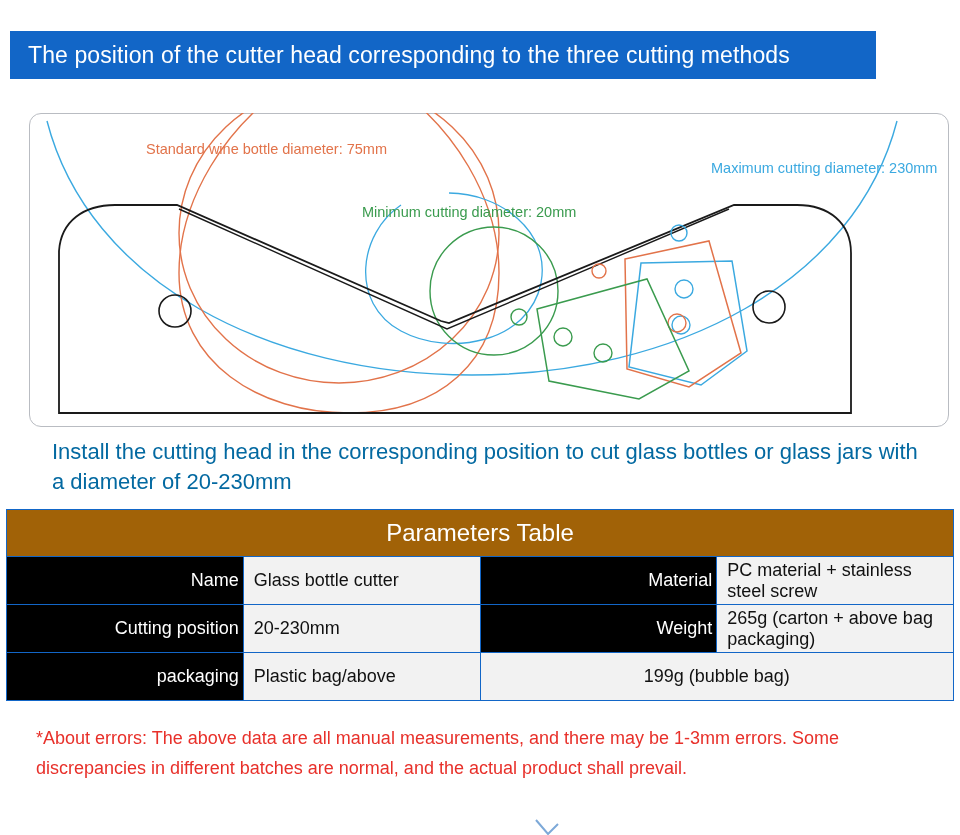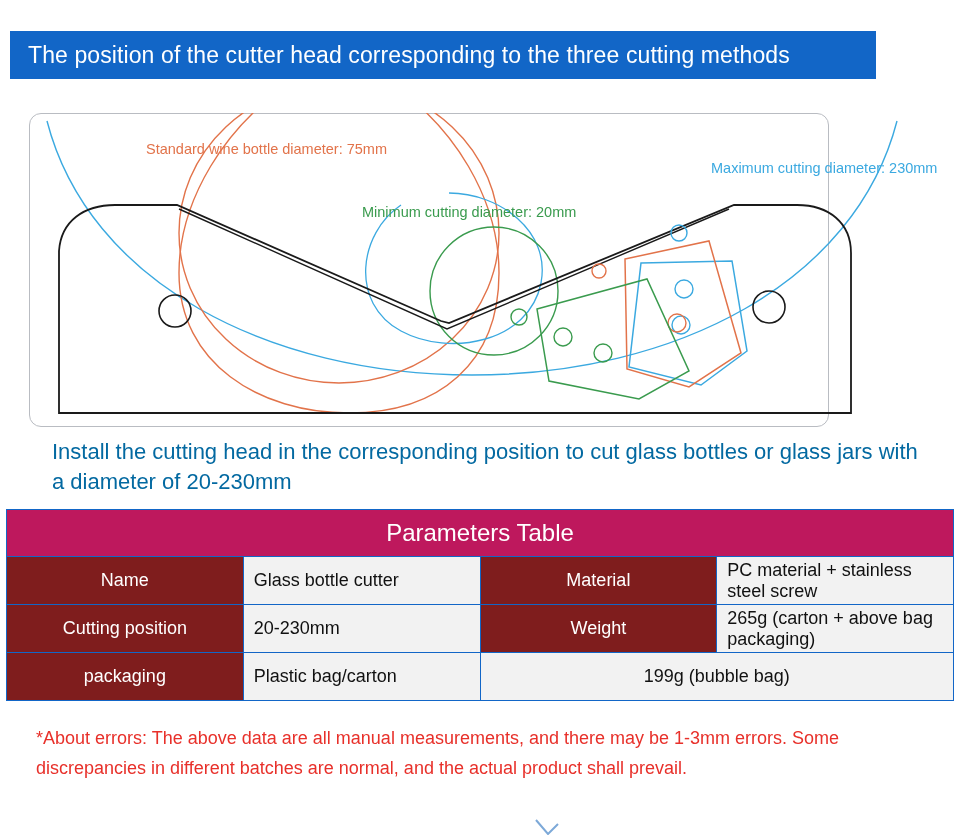--- a/index.html
+++ b/index.html
@@ -33,22 +33,23 @@
     padding-left: 18px;
     letter-spacing: 0.1px;
     white-space: nowrap;
   }
 
   
   .diagram-panel {
     position: absolute;
     left: 29px;
     top: 113px;
-    width: 800px;
+    width: 900px;
     height: 314px;
+    padding-left: 20px;
   }
   .diagram-panel .frame {
     position: absolute;
     left: 0; top: 0;
     width: 100%; height: 100%;
     border: 1px solid #b9bcc2;
     border-radius: 12px;
     box-sizing: border-box;
   }
   .diagram-svg {
@@ -87,27 +88,27 @@
   .params-table td {
     border: 1px solid #1266c7;
     height: 47px;
     font-size: 18px;
     padding: 0 10px;
     background: #f2f2f2;
     color: #111111;
     vertical-align: middle;
   }
   .params-table td.head-cell {
-    background: #7f1d1d;
+    background: #000000;
     color: #ffffff;
-    text-align: center;
+    text-align: right;
     padding: 0 4px;
   }
   .params-table tr.title-row td {
-    background: #be185d;
+    background: #a16207;
     color: #ffffff;
     text-align: center;
     font-size: 24px;
     height: 46px;
     border: 1px solid #1266c7;
   }
   .params-table td.center {
     text-align: center;
   }
 
@@ -194,21 +195,21 @@
     <td>PC material + stainless steel screw</td>
   </tr>
   <tr>
     <td class="head-cell">Cutting position</td>
     <td>20-230mm</td>
     <td class="head-cell">Weight</td>
     <td>265g (carton + above bag packaging)</td>
   </tr>
   <tr>
     <td class="head-cell">packaging</td>
-    <td>Plastic bag/carton</td>
+    <td>Plastic bag/above</td>
     <td class="center" colspan="2">199g (bubble bag)</td>
   </tr>
 </tbody>
   </table>
 
 <div class="footnote">*About errors: The above data are all manual measurements, and there may be 1-3mm errors. Some discrepancies in different batches are normal, and the actual product shall prevail.</div>
 
 <svg class="bottom-mark" viewBox="0 0 26 18">
   <path d="M 2 2 L 14 16 L 24 6" fill="none" stroke="#7da9d8" stroke-width="2"></path>
 </svg>

